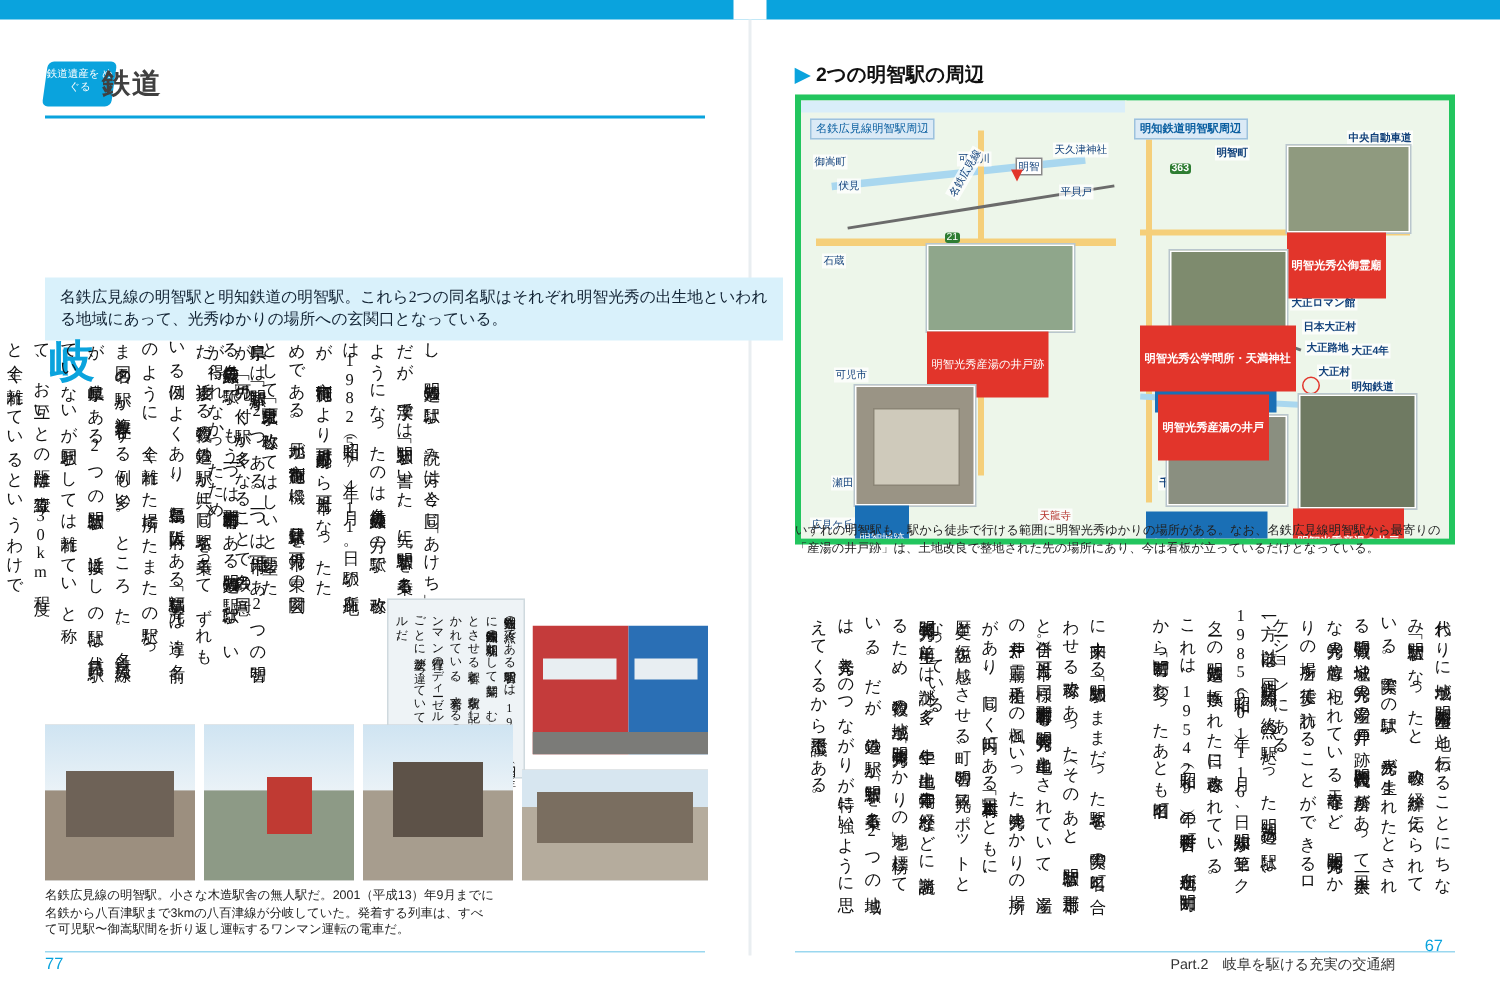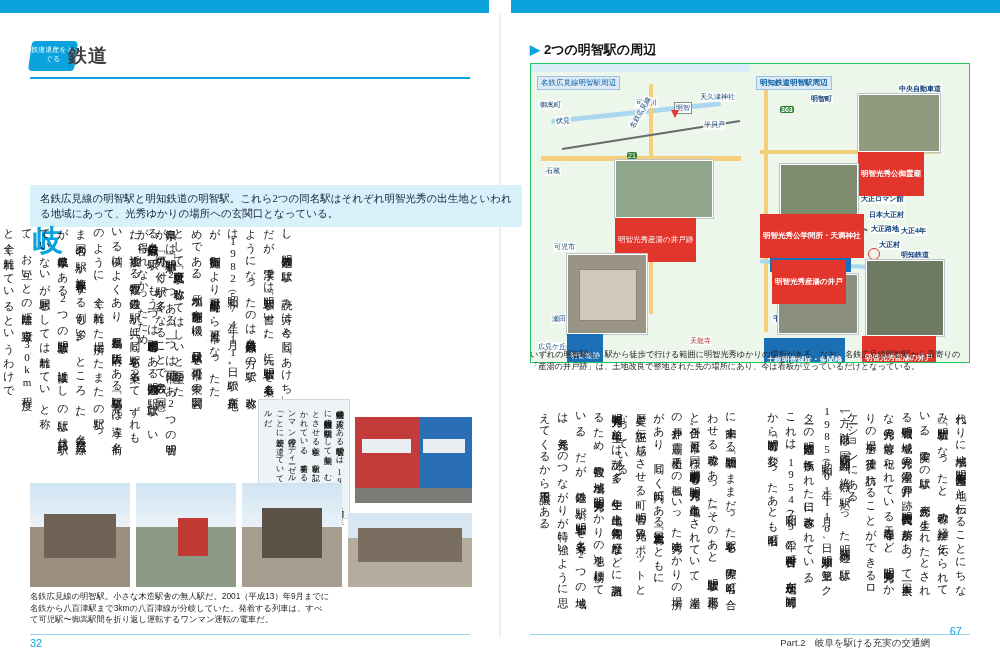--- a/index.html
+++ b/index.html
@@ -87,21 +87,21 @@
   .footrule.l{left:30px;bottom:32px;width:440px;}
   .footrule.r{left:530px;bottom:32px;width:440px;}
   .foottext{position:absolute;bottom:17px;right:62px;font-family:"Liberation Sans",sans-serif;font-size:9.5px;color:#333;}
   
   .right{position:absolute;left:500px;top:13px;width:492px;height:654px;}
   .maphead{
     position:absolute;left:30px;top:28px;
     font-family:"Liberation Sans",sans-serif;font-weight:bold;font-size:13px;color:#111;
   }
   .maphead .tri{color:#0aa3dd;margin-right:4px;}
-  .mapbox{position:absolute;left:30px;top:50px;width:440px;height:300px;border:1px solid #22c55e;box-sizing:border-box;background:#eef7ec;overflow:hidden;}
+  .mapbox{position:absolute;left:30px;top:50px;width:440px;height:300px;border:4px solid #22c55e;box-sizing:border-box;background:#eef7ec;overflow:hidden;}
   .mapbox .half{position:absolute;top:0;height:100%;}
   .mapL{left:0;width:50%;background:#edf6ea;border-right:1px solid #fff;}
   .mapR{left:50%;width:50%;background:#edf6ea;font-weight:bold;}
   .mlabel{
     position:absolute;font-family:"Liberation Sans",sans-serif;font-size:7px;
     color:#11407a;background:rgba(255,255,255,.75);padding:0 1px;white-space:nowrap;
   }
   .mtitle{
     position:absolute;font-family:"Liberation Sans",sans-serif;font-size:7.5px;color:#0a5fa0;
     background:#dbeaf6;border:1px solid #9dc2dd;padding:1px 3px;white-space:nowrap;
@@ -178,21 +178,21 @@
     </div>
     <div class="ph photo-d">
       <div class="sky" style="height:34%;background:#d7e6f0;"></div>
       <div class="grd" style="height:66%;background:#b5ac9d;"></div>
       <div style="position:absolute;left:8%;top:20%;width:84%;height:46%;background:#7a6e60;"></div>
     </div>
 
     <div class="leftcap">名鉄広見線の明智駅。小さな木造駅舎の無人駅だ。2001（平成13）年9月までに名鉄から八百津駅まで3kmの八百津線が分岐していた。発着する列車は、すべて可児駅〜御嵩駅間を折り返し運転するワンマン運転の電車だ。</div>
 
     <div class="footrule l"></div>
-    <div class="pnum l">32</div>
+    <div class="pnum l">77</div>
   </div>
 
   <div class="right">
 
     <div class="maphead">
       <span class="tri">▶</span><span>2つの明智駅の周辺</span>
     </div>
 
     <div class="mapbox">
 

